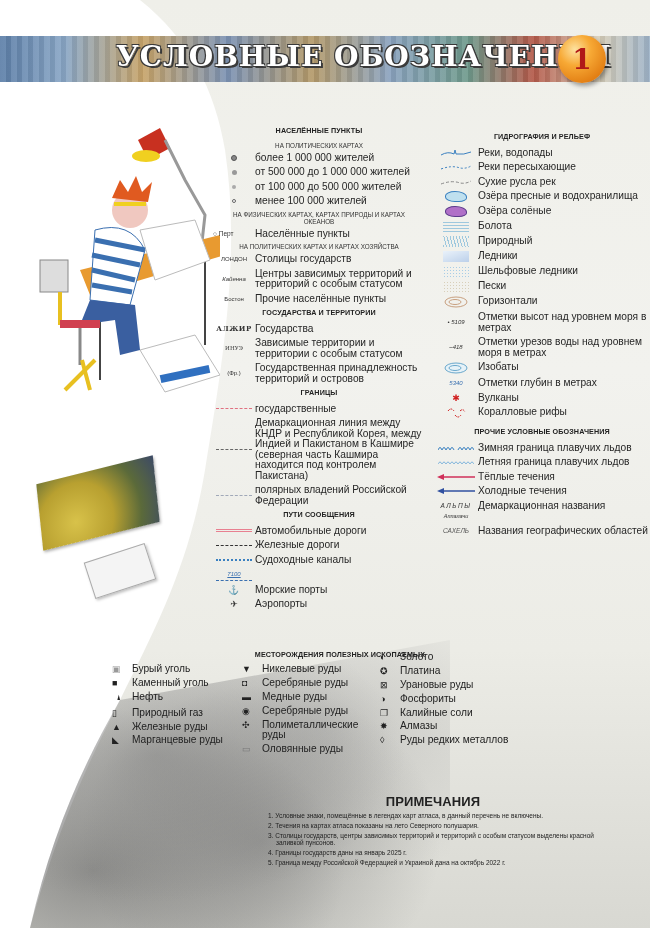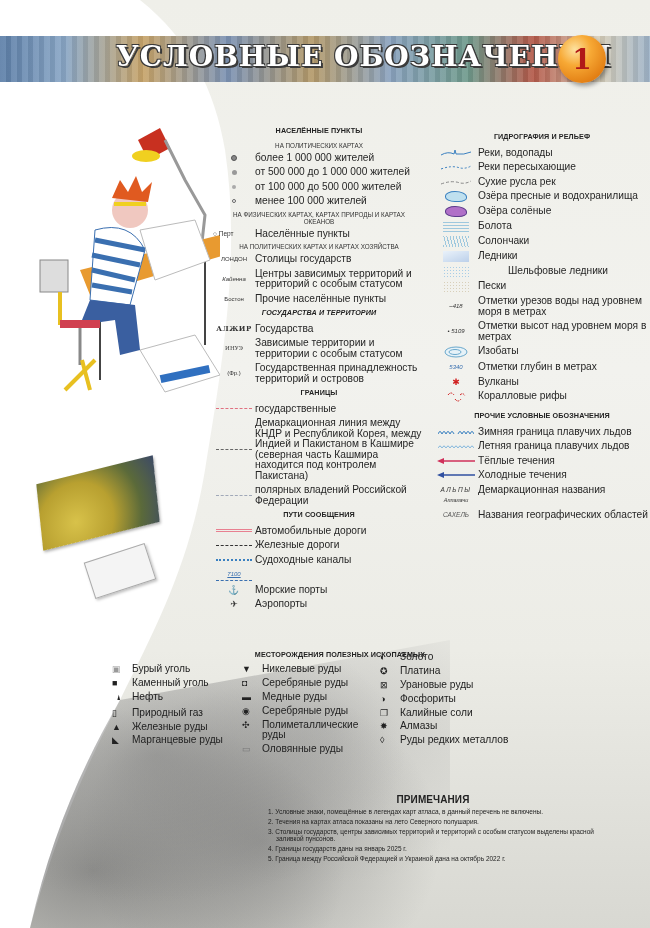--- a/index.html
+++ b/index.html
@@ -107,21 +107,21 @@
   .min-cols { display: flex; }
   .min-col { display: flex; flex-direction: column; }
   .min-col.c1 { width: 130px; }
   .min-col.c2 { width: 138px; }
   .min-col.c3 { width: 150px; }
   .min-row { display: flex; align-items: flex-start; font-size: 10.2px; line-height: 10.5px; margin-bottom: 3.4px; }
   .min-ic { width: 22px; flex: 0 0 22px; font-size: 9px; color: #222; text-align: left; padding-left: 2px; }
 
   
   .notes { position: absolute; left: 268px; top: 794px; width: 330px; }
-  .notes .sec-head { font-size: 10px; margin-bottom: 3px; text-align: center; }
+  .notes .sec-head { font-size: 13px; margin-bottom: 3px; text-align: center; }
   .note { font-size: 6.5px; line-height: 7.3px; margin-bottom: 2.6px; padding-left: 8px; text-indent: -8px; color: #222; }
 </style>
 </head>
 <body>
 
 <div class="bg-white"></div>
 <div class="bg-panel"></div>
 <div class="bg-moon"></div>
 
 <div class="banner">
@@ -202,21 +202,21 @@
   </div>
   <div class="row">
     <div class="sym" style="font-size:6px;font-style:italic;">Кайенна</div>
     <div class="lbl">Центры зависимых территорий и территорий с особым статусом</div>
   </div>
   <div class="row">
     <div class="sym" style="font-size:6px;">Бостон</div>
     <div class="lbl">Прочие населённые пункты</div>
   </div>
 
-  <div class="sec-head" style="margin-top:3px;font-style:italic;">ГОСУДАРСТВА И ТЕРРИТОРИИ</div>
+  <div class="sec-head" style="margin-top:3px;">ГОСУДАРСТВА И ТЕРРИТОРИИ</div>
   <div class="row">
     <div class="sym mono-cap">АЛЖИР</div>
     <div class="lbl">Государства</div>
   </div>
   <div class="row">
     <div class="sym" style="font-family:'DejaVu Serif',serif;font-size:5.5px;">ИНУЭ</div>
     <div class="lbl">Зависимые территории и территории с особым статусом</div>
   </div>
   <div class="row">
     <div class="sym" style="font-size:6px;">(Фр.)</div>
@@ -320,47 +320,56 @@
   <div class="row">
     <div class="sym">
         <span class="hatch" style="background:repeating-linear-gradient(0deg,#9ec8de 0 1px,transparent 1px 3px);"></span>
       </div>
     <div class="lbl">Болота</div>
   </div>
   <div class="row" style="margin-top:3px;">
     <div class="sym">
         <span class="hatch" style="background:repeating-linear-gradient(75deg,#9ec8de 0 1px,transparent 1px 3px);"></span>
       </div>
-    <div class="lbl">Солончаки</div>
+    <div class="lbl">Природный</div>
   </div>
   <div class="row" style="margin-top:3px;">
     <div class="sym">
         <span class="hatch" style="background:linear-gradient(160deg,#eaf2fa,#bcd0ea);"></span>
       </div>
     <div class="lbl">Ледники</div>
   </div>
-  <div class="row" style="margin-top:1px;gap:30px;">
+  <div class="row" style="margin-top:1px;">
     <div class="sym">
         <span class="hatch" style="background:radial-gradient(#a8cde6 0.8px,transparent 1px) 0 0/3px 3px;"></span>
       </div>
     <div class="lbl">Шельфовые ледники</div>
   </div>
   <div class="row" style="margin-top:3px;">
     <div class="sym">
         <span class="hatch" style="background:radial-gradient(#d8cfb9 0.7px,transparent 1px) 0 0/3px 3px;"></span>
       </div>
     <div class="lbl">Пески</div>
+  </div>
+  <div class="row" style="margin-top:3px;">
+    <div class="sym">
+        <svg width="26" height="12">
+          <ellipse cx="13" cy="6" rx="11" ry="5" fill="none" stroke="#c8a080"></ellipse>
+          <ellipse cx="12" cy="6" rx="6" ry="2.5" fill="none" stroke="#c8a080"></ellipse>
+        </svg>
+      </div>
+    <div class="lbl">Горизонтали</div>
+  </div>
+  <div class="row">
+    <div class="sym" style="font-size:6px;font-style:italic;">• 5109</div>
+    <div class="lbl">Отметки высот над уровнем моря в метрах</div>
   </div>
   <div class="row">
     <div class="sym" style="font-size:6px;font-style:italic;">–418</div>
     <div class="lbl">Отметки урезов воды над уровнем моря в метрах</div>
-  </div>
-  <div class="row">
-    <div class="sym" style="font-size:6px;font-style:italic;">• 5109</div>
-    <div class="lbl">Отметки высот над уровнем моря в метрах</div>
   </div>
   <div class="row">
     <div class="sym">
         <svg width="26" height="12">
           <ellipse cx="13" cy="6" rx="11" ry="5" fill="#e6f2f8" stroke="#6aa8cc"></ellipse>
           <ellipse cx="12" cy="6" rx="6" ry="2.5" fill="none" stroke="#6aa8cc"></ellipse>
         </svg>
       </div>
     <div class="lbl">Изобаты</div>
   </div>

